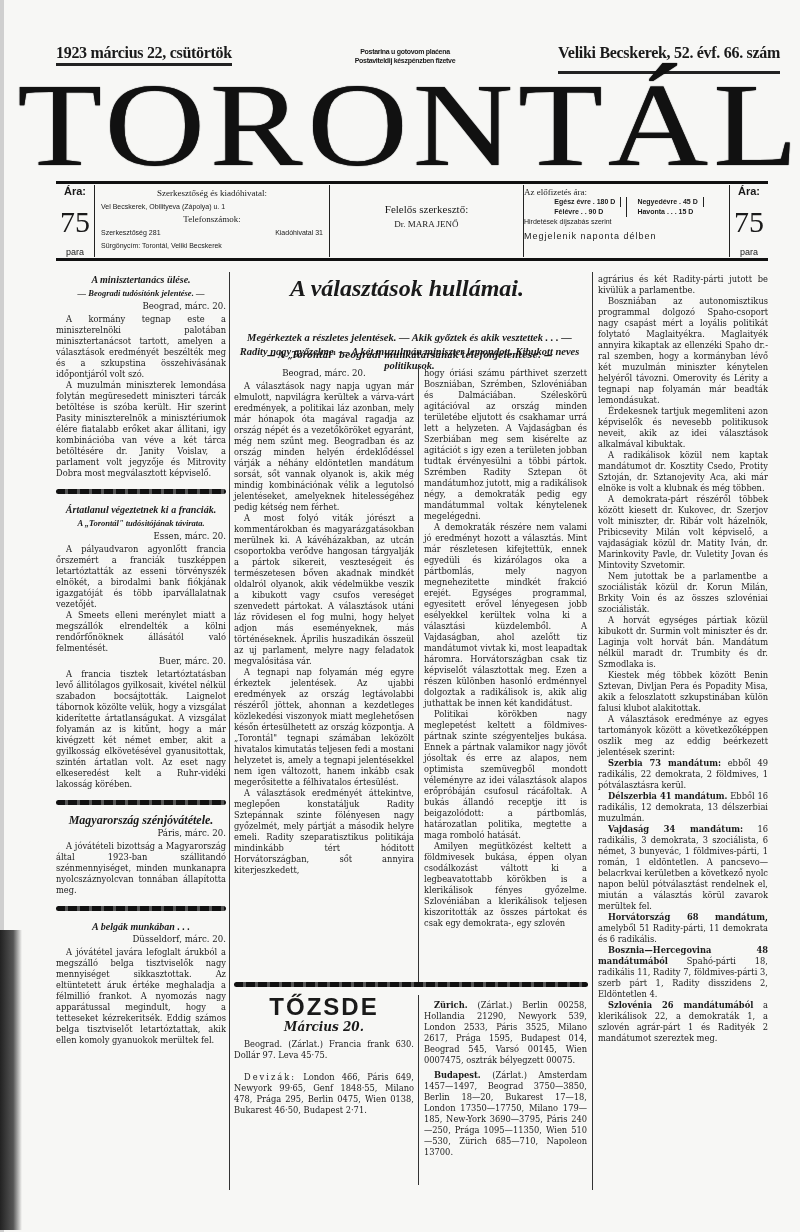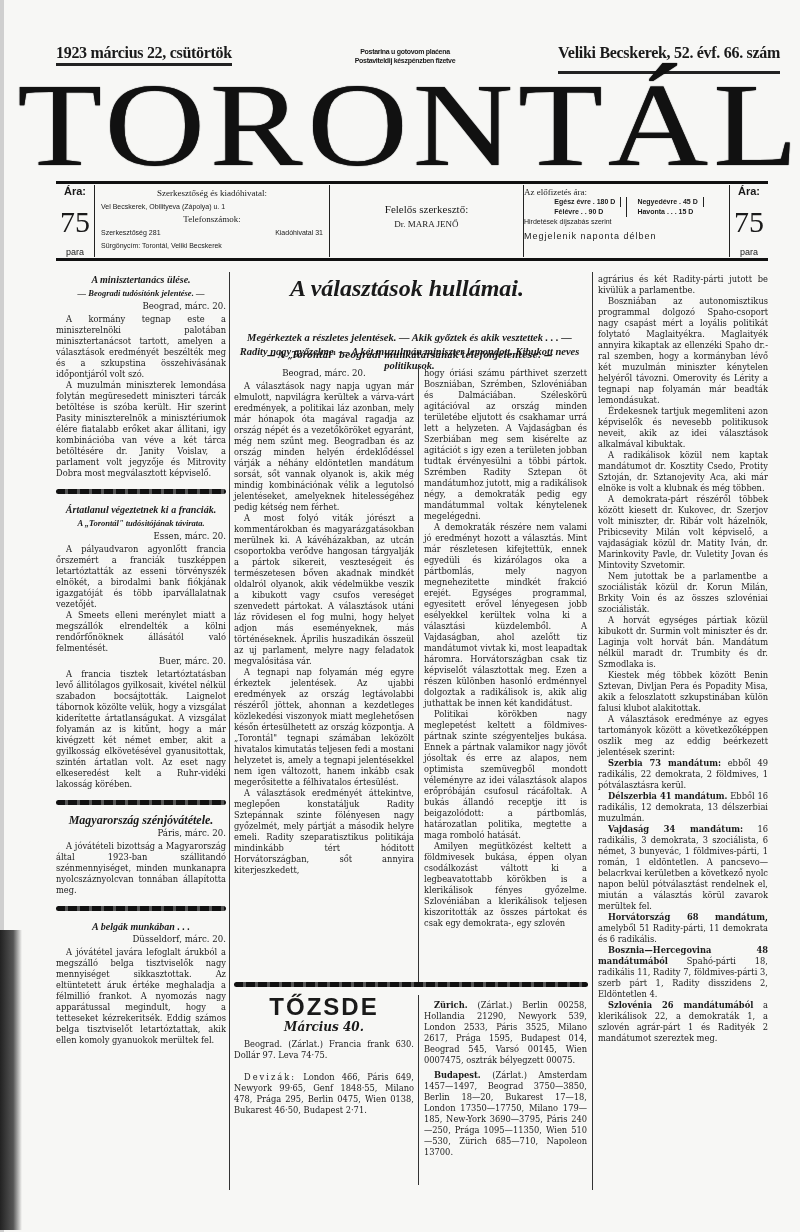--- a/index.html
+++ b/index.html
@@ -168,22 +168,22 @@
   <p><b class="s">Vajdaság 34 mandátum:</b> <span>16 radikális, 3 demokrata, 3 szociálista, 6 német, 3 bunyevác, 1 földmives-párti, 1 román, 1 eldöntetlen. A pancsevo—belacrkvai kerületben a következő nyolc napon belül pótválasztást rendelnek el, miután a választás körül zavarok merültek fel.</span></p>
   <p><b class="s">Horvátország 68 mandátum,</b> <span>amelyből 51 Radity-párti, 11 demokrata és 6 radikális.</span></p>
   <p><b class="s">Bosznia—Hercegovina 48 mandátumából</b> <span>Spahó-párti 18, radikális 11, Radity 7, földmives-párti 3, szerb párt 1, Radity disszidens 2, Eldöntetlen 4.</span></p>
   <p><b class="s">Szlovénia 26 mandátumából</b> <span>a klerikálisok 22, a demokraták 1, a szlovén agrár-párt 1 és Radityék 2 mandátumot szereztek meg.</span></p>
 </div>
 
 <div style="position:absolute;left:234px;top:982px;width:354px;height:5px;background:repeating-linear-gradient(90deg,#111 0 9px,#555 9px 12px);border-radius:3px;"></div>
 
 <div class="col" style="left:234px;top:995px;width:180px;">
   <div class="tozsde">TŐZSDE</div>
-  <div class="tozsde-date">Március 40.</div>
-  <p>Beograd. (Zárlat.) Francia frank 630. Dollár 97. Leva 74·75.</p>
+  <div class="tozsde-date">Március 20.</div>
+  <p>Beograd. (Zárlat.) Francia frank 630. Dollár 97. Leva 45·75.</p>
   <p style="margin-top:11px"><span class="sp">Devizák:</span> <span>London 466, Páris 649, Newyork 99·65, Genf 1848·55, Milano 478, Prága 295, Berlin 0475, Wien 0138, Bukarest 46·50, Budapest 2·71.</span></p>
 </div>
 
 <div class="vrule" style="left:418px;top:995px;height:190px"></div>
 
 <div class="col" style="left:424px;top:1000px;width:163px;">
   <p><b class="s">Zürich.</b> <span>(Zárlat.) Berlin 00258, Hollandia 21290, Newyork 539, London 2533, Páris 3525, Milano 2617, Prága 1595, Budapest 014, Beograd 545, Varsó 00145, Wien 0007475, osztrák bélyegzett 00075.</span></p>
   <p style="margin-top:4px"><b class="s">Budapest.</b> <span>(Zárlat.) Amsterdam 1457—1497, Beograd 3750—3850, Berlin 18—20, Bukarest 17—18, London 17350—17750, Milano 179—185, New-York 3690—3795, Páris 240—250, Prága 1095—11350, Wien 510—530, Zürich 685—710, Napoleon 13700.</span></p>
 </div>
 

